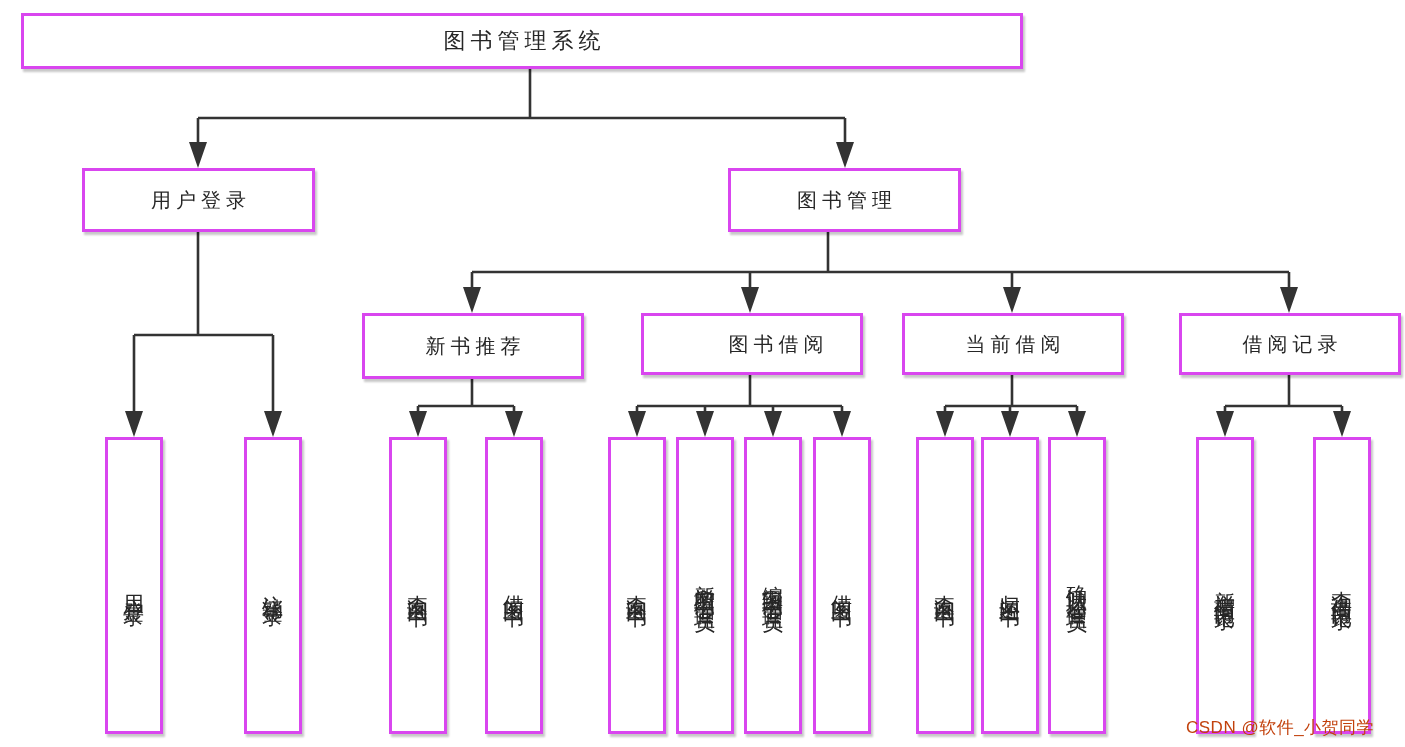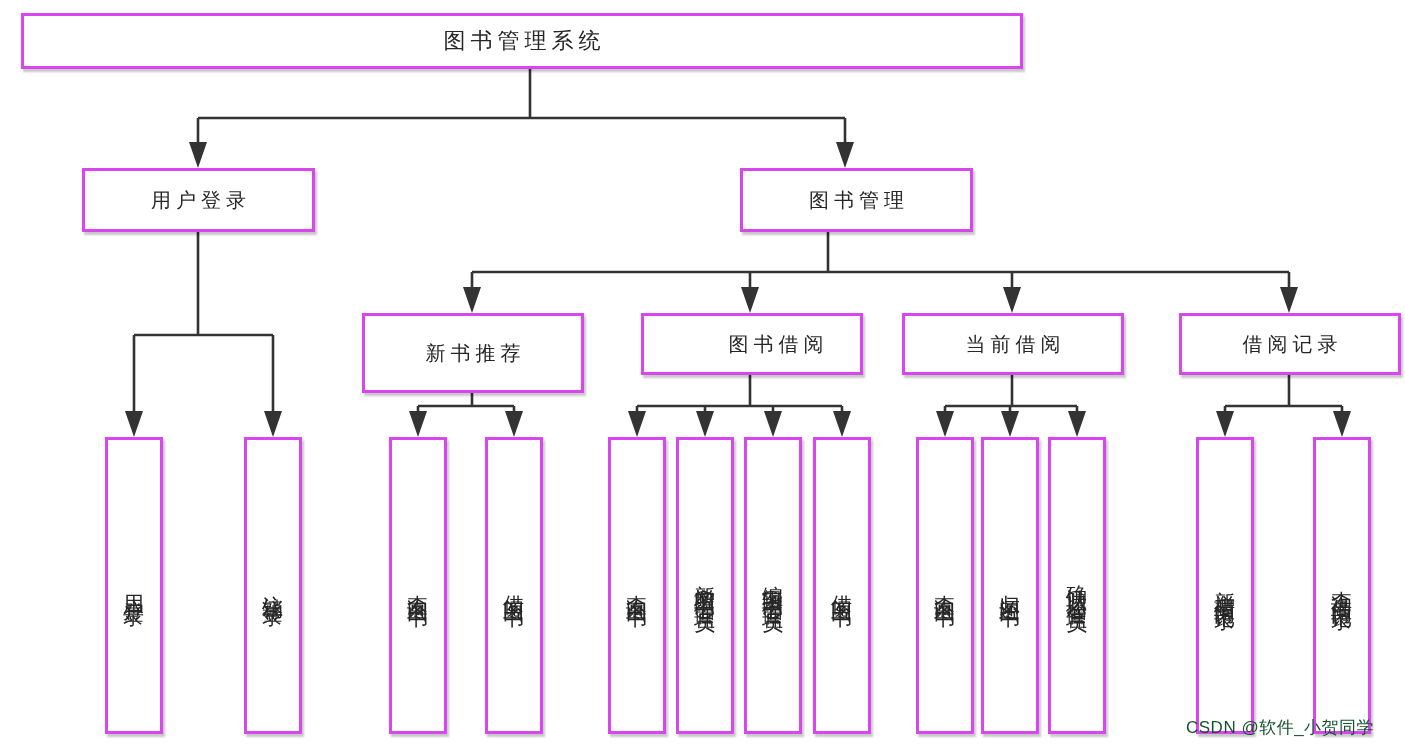--- a/index.html
+++ b/index.html
@@ -49,21 +49,21 @@
     font-size: 21px;
     letter-spacing: 4px;
     line-height: 1;
     white-space: nowrap;
   }
   .watermark {
     position: absolute;
     left: 1186px;
     top: 716px;
     font-size: 17px;
-    color: #14532d;
+    color: #c2410c;
     white-space: nowrap;
     z-index: 3;
     letter-spacing: 0.5px;
   }
 </style>
 </head>
 <body>
 
 <div class="canvas">
 
@@ -124,25 +124,25 @@
              M1333 411 L1351 411 L1342 437 Z" fill="#333333" stroke="none"></path>
   </svg>
 
   <div class="box root" style="left:21px; top:13px; width:1002px; height:56px;">
     <span class="hlabel">图书管理系统</span>
   </div>
 
   <div class="box" style="left:82px; top:168px; width:233px; height:64px;">
     <span class="hlabel">用户登录</span>
   </div>
-  <div class="box" style="left:728px; top:168px; width:233px; height:64px;margin-left:12px;">
+  <div class="box" style="left:728px; top:168px; width:233px; height:64px;">
     <span class="hlabel">图书管理</span>
   </div>
 
-  <div class="box" style="left:362px; top:313px; width:222px; height:80px;">
+  <div class="box" style="left:362px; top:313px; width:222px; height:66px;">
     <span class="hlabel">新书推荐</span>
   </div>
   <div class="box" style="left:641px; top:313px; width:222px; height:62px;padding-left:48px;">
     <span class="hlabel">图书借阅</span>
   </div>
   <div class="box" style="left:902px; top:313px; width:222px; height:62px;">
     <span class="hlabel">当前借阅</span>
   </div>
   <div class="box" style="left:1179px; top:313px; width:222px; height:62px;">
     <span class="hlabel">借阅记录</span>

